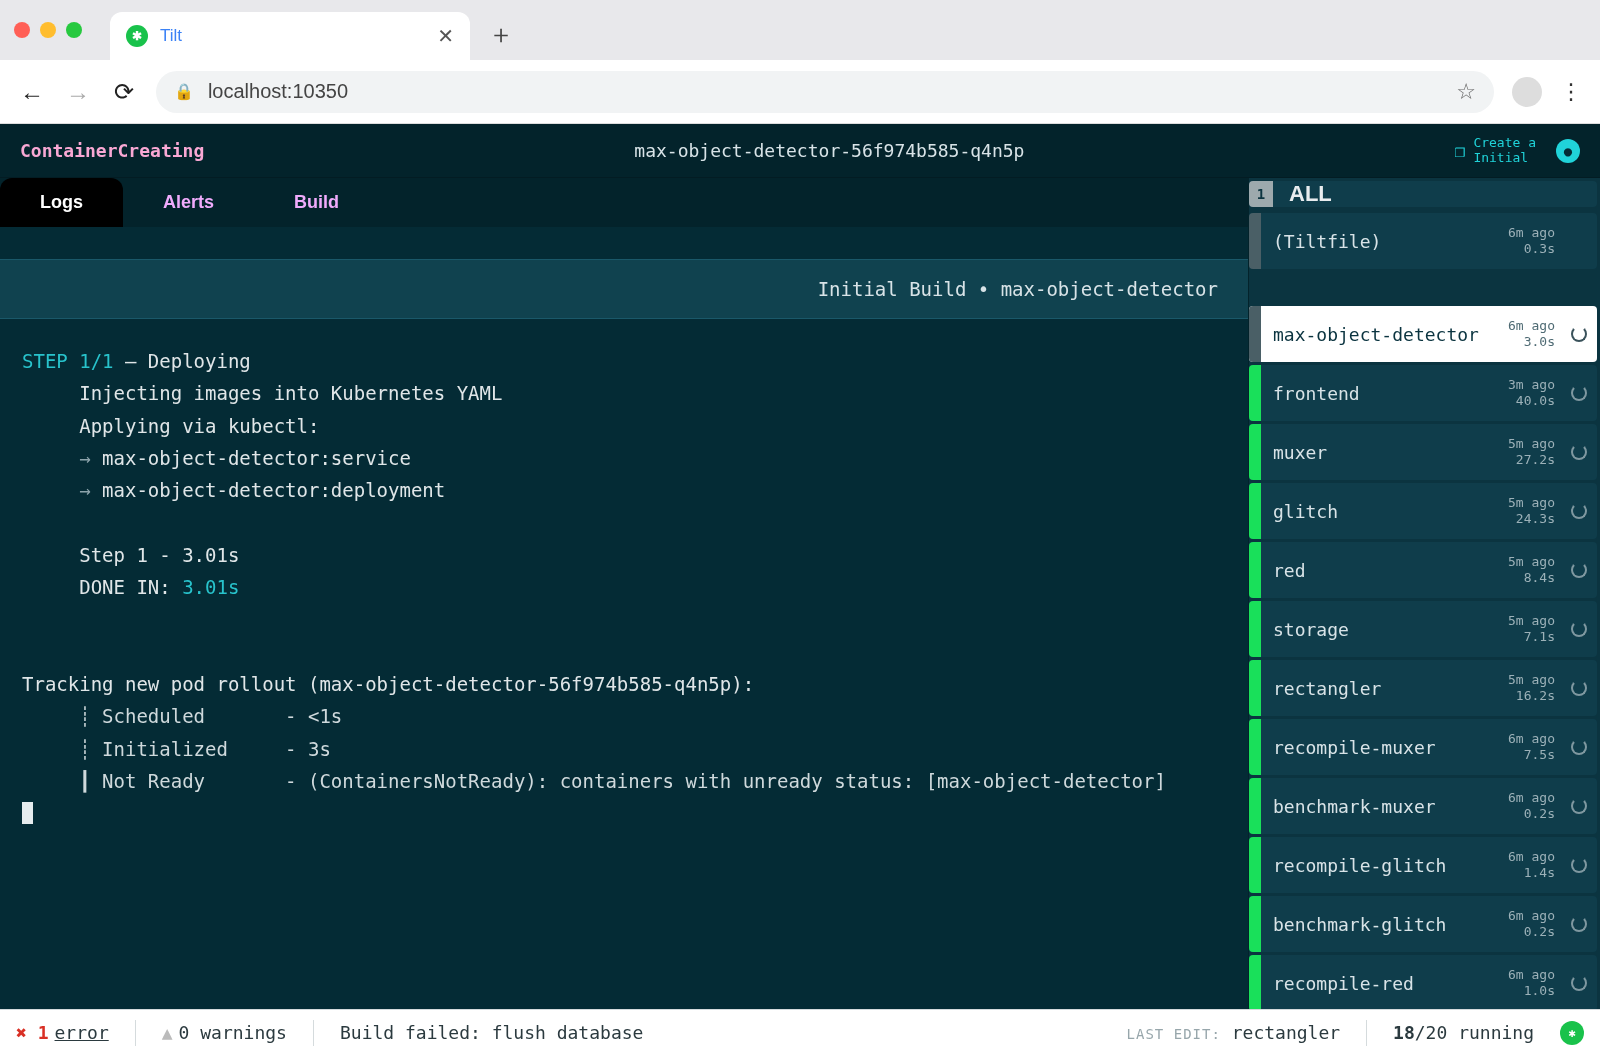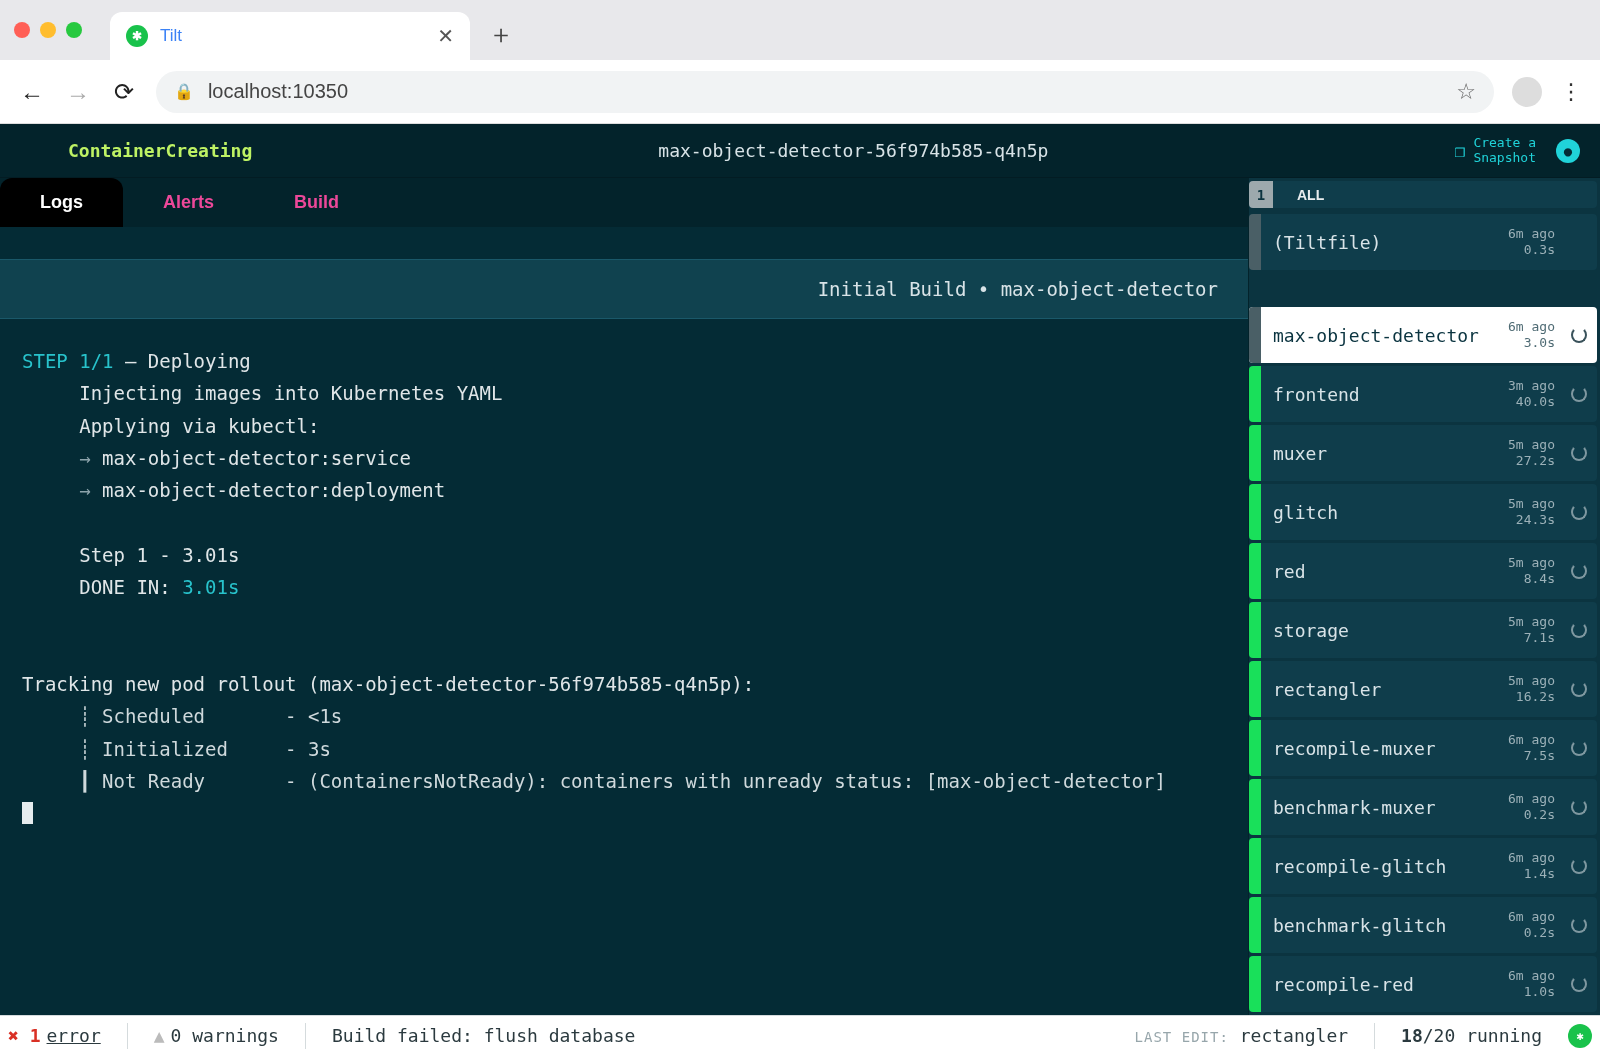--- a/index.html
+++ b/index.html
@@ -83,21 +83,21 @@
   }
   .app-header {
     height: 54px;
     background:#03232b;
     display:flex;
     align-items:center;
     padding:0 20px;
     gap:20px;
     border-bottom:1px solid #031c23;
   }
-  .hdr-left { font-weight:bold; font-size:18px; color:#bef264;margin-left:48px; }
+  .hdr-left { font-weight:bold; font-size:18px; color:#f9a8d4; }
   .hdr-center { flex:1; text-align:center; font-size:18px; color:#d8e3e7; }
   .snapshot {
     display:flex; align-items:center; gap:8px; color:#20d3d9;
     font-size:13px; line-height:1.1; cursor:pointer;
   }
   .snapshot-icon { color:#20d3d9; font-size:18px; }
   .user-icon {
     margin-left:auto; width:24px; height:24px; background:#20d3d9; border-radius:50%;
     display:flex; align-items:center; justify-content:center; color:#042b35; font-size:14px;
   }
@@ -113,21 +113,21 @@
     flex-direction:column;
     min-width:0;
   }
   .tabs {
     display:flex;
     background:#03232b;
   }
   .tabs .t {
     padding:14px 40px;
     font-size:18px;
-    color:#ec4899;
+    color:#f0abfc;
     cursor:pointer;
     font-family:-apple-system,sans-serif;
     font-weight:600;
   }
   .tabs .t.active {
     color:#fff;
     background:#000000;
     border-radius:12px 12px 0 0;
   }
   .build-banner {
@@ -172,21 +172,21 @@
     background:#0f3d4b;
     display:flex;
     align-items:center;
     border-radius:4px;
   }
   .res-all .cnt {
     width:24px; height:100%; background:#9da9ad; color:#0b3440; display:flex;
     align-items:center; justify-content:center; font-size:14px; font-weight:bold;
     border-radius:4px 0 0 4px;
   }
-  .res-all .lbl { padding-left:24px; font-size:14px; font-weight:700; color:#e8ecee; font-family:-apple-system,sans-serif;}
+  .res-all .lbl { padding-left:16px; font-size:22px; font-weight:700; color:#e8ecee; font-family:-apple-system,sans-serif;}
   .res-item {
     height:56px;
     margin:3px 3px 3px 0;
     background:#0f3d4b;
     display:flex;
     align-items:center;
     border-radius:4px;
     cursor:pointer;
     font-family: ui-monospace, Menlo, monospace;
   }
@@ -200,27 +200,27 @@
   .res-item.sel .meta .ago { color:#4f6b74; }
   .res-item .meta .dur { color:#9cb1b8; }
   .res-item.sel .meta .dur { color:#4f6b74; }
   .res-item .spinner {
     width:16px; height:16px; border:2px solid #7f98a0; border-top-color:transparent;
     border-radius:50%; margin:0 10px;
   }
   .res-item.sel .spinner { border-color:#3a525b; border-top-color:transparent; }
 
   .statusbar {
-    height:40px;
+    height:46px;
     background:#fff;
     display:flex;
     align-items:center;
     color:#2b3a3f;
     font-size:18px;
-    padding:0 8px;
+    padding:0 16px;
     gap:26px;
     font-family: ui-monospace, Menlo, monospace;
     border-top:1px solid #d5dbdd;
   }
   .statusbar .sep { width:1px; height:26px; background:#d5dbdd; }
   .statusbar .err { color:#d93025; font-weight:bold; }
   .statusbar .err .u { text-decoration:underline; color:#2b3a3f; font-weight:normal; margin-left:6px;}
   .statusbar .warn-ico { color:#bbb; margin-right:6px;}
   .statusbar .right { margin-left:auto; display:flex; align-items:center; gap:26px;}
   .statusbar .lastedit .lbl { color:#97a6ab; font-size:14px; letter-spacing:1px;}
@@ -260,21 +260,21 @@
   <div class="avatar"></div>
   <span class="menu-dots">⋮</span>
 </div>
 
 <div class="app">
   <div class="app-header">
     <span class="hdr-left">ContainerCreating</span>
     <span class="hdr-center">max-object-detector-56f974b585-q4n5p</span>
     <div class="snapshot">
       <span class="snapshot-icon">❐</span>
-      <span><span>Create a</span><br><span>Snapshot</span></span>
+      <span><span>Create a</span><br><span>Initial</span></span>
     </div>
     <div class="user-icon">●</div>
   </div>
 
   <div class="app-body">
     <div class="main">
       <div class="tabs">
         <div class="t active">Logs</div>
         <div class="t">Alerts</div>
         <div class="t">Build</div>

